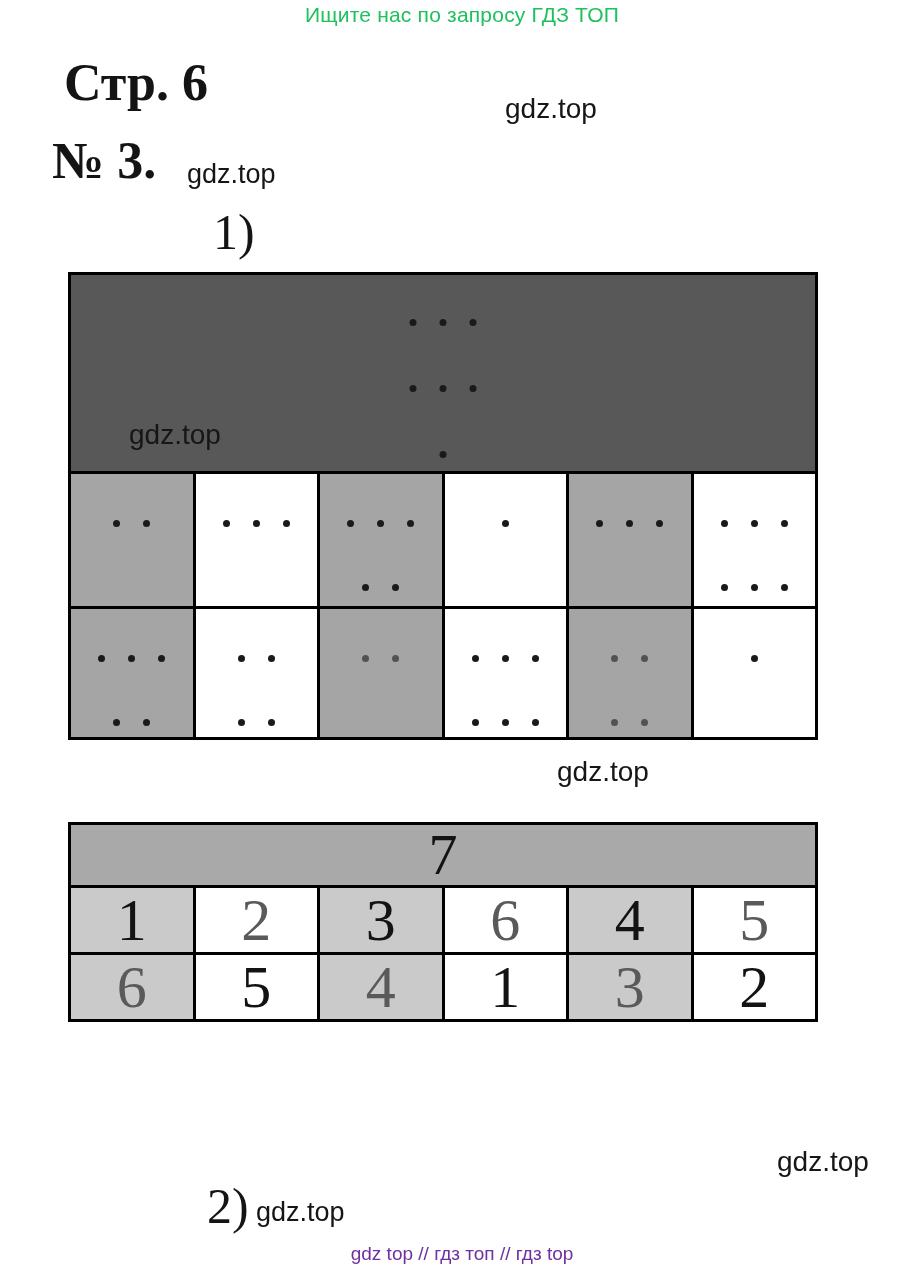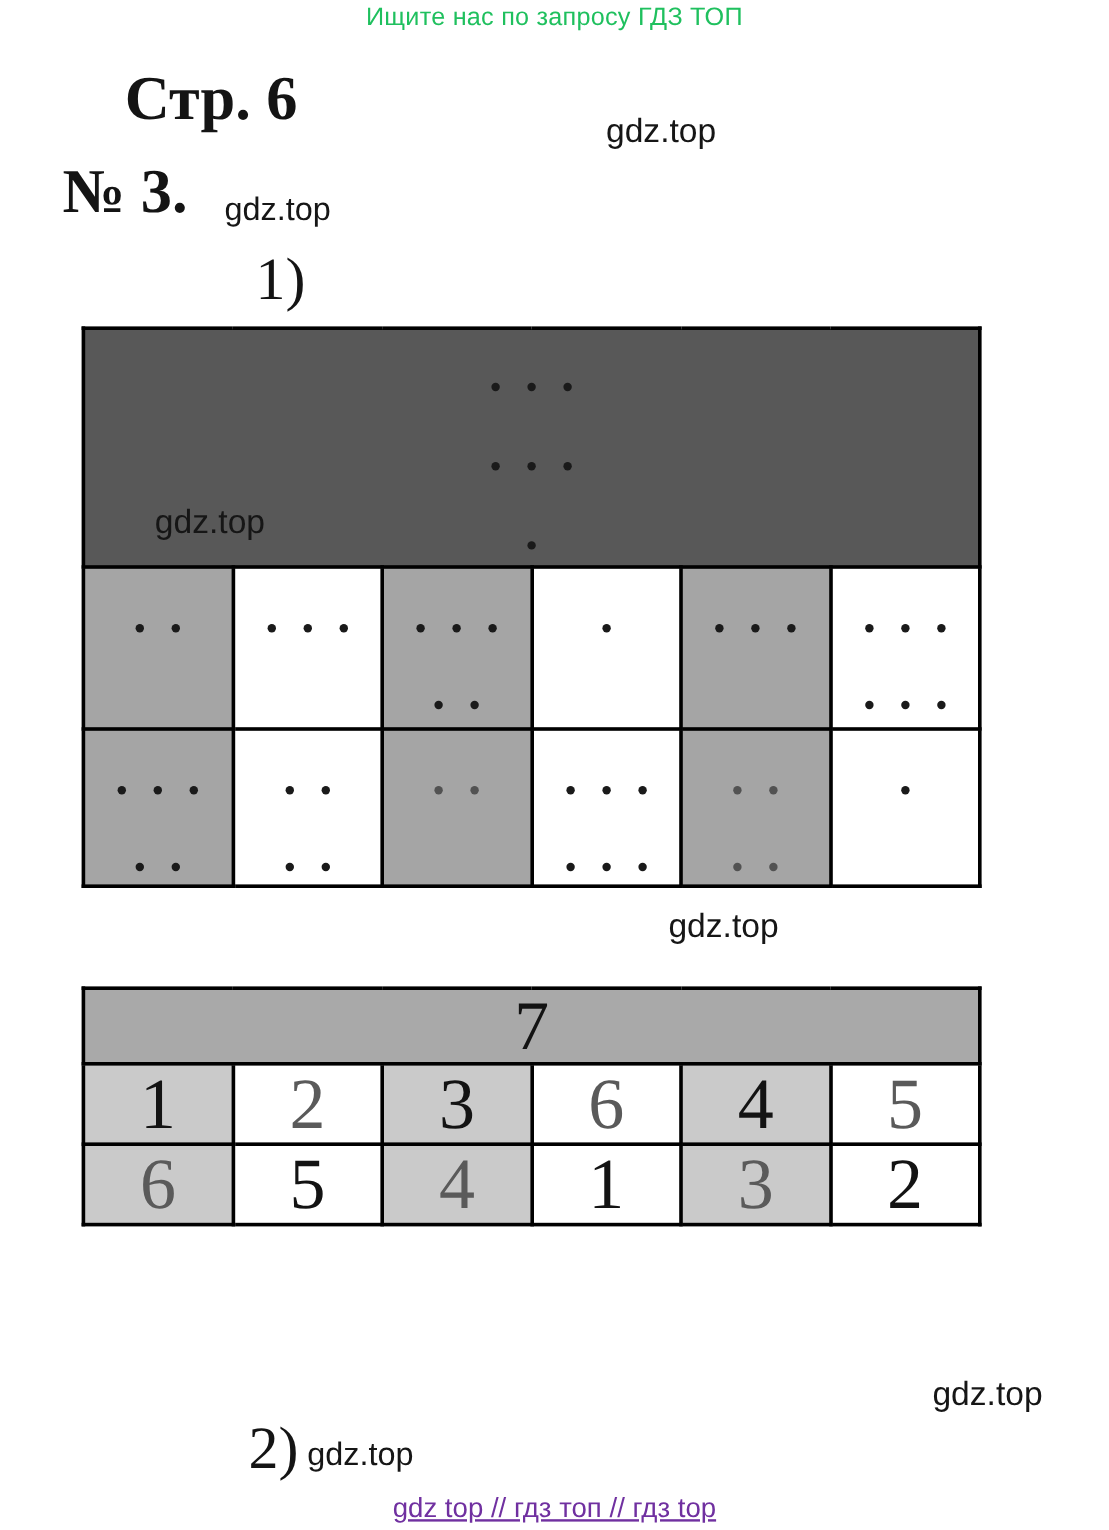--- a/index.html
+++ b/index.html
@@ -21,34 +21,34 @@
     width:924px;height:1275px;background:#ffffff;position:relative;
     font-family:"Liberation Sans","DejaVu Sans",sans-serif;color:var(--ink);
     overflow:hidden;
   }
   .abs{position:absolute;}
   .serif{font-family:"Liberation Serif","DejaVu Serif",serif;}
   .banner{
     top:3px;left:0;width:100%;text-align:center;
     font-size:21px;letter-spacing:.2px;color:var(--banner-green);
   }
-  .page-title{left:64px;top:54px;font-size:52px;font-weight:bold;line-height:1.1;margin-left:40px;}
+  .page-title{left:64px;top:54px;font-size:52px;font-weight:bold;line-height:1.1;}
   .task-number{left:52px;top:132px;font-size:52px;font-weight:bold;line-height:1.1;}
   .wm{font-size:28px;color:#161616;line-height:1.1;}
   .wm-top{left:505px;top:94px;}
   .wm-task{left:187px;top:160px;font-size:27px;}
   .part-label{font-size:50px;line-height:1.05;}
   .part1{left:213px;top:206px;}
   .part2{left:207px;top:1180px;}
   .wm-part2{left:256px;top:1198px;font-size:27px;}
   .wm-below-t1{left:557px;top:757px;}
   .wm-bottom-right{left:777px;top:1147px;}
   .footer{
     top:1243px;left:0;width:100%;text-align:center;
-    font-size:23px;color:var(--footer-purple);text-decoration:underline;
+    font-size:19px;color:var(--footer-purple);
   }
 
   table{border-collapse:collapse;table-layout:fixed;}
   td{border:3px solid var(--border-black);padding:0;}
 
   
   .dots-table{left:68px;top:272px;width:750px;}
   .t1-head{background:var(--t1-header-bg);height:196px;}
   .t1-head-inner{position:relative;width:100%;height:196px;}
   .dot-figure{

